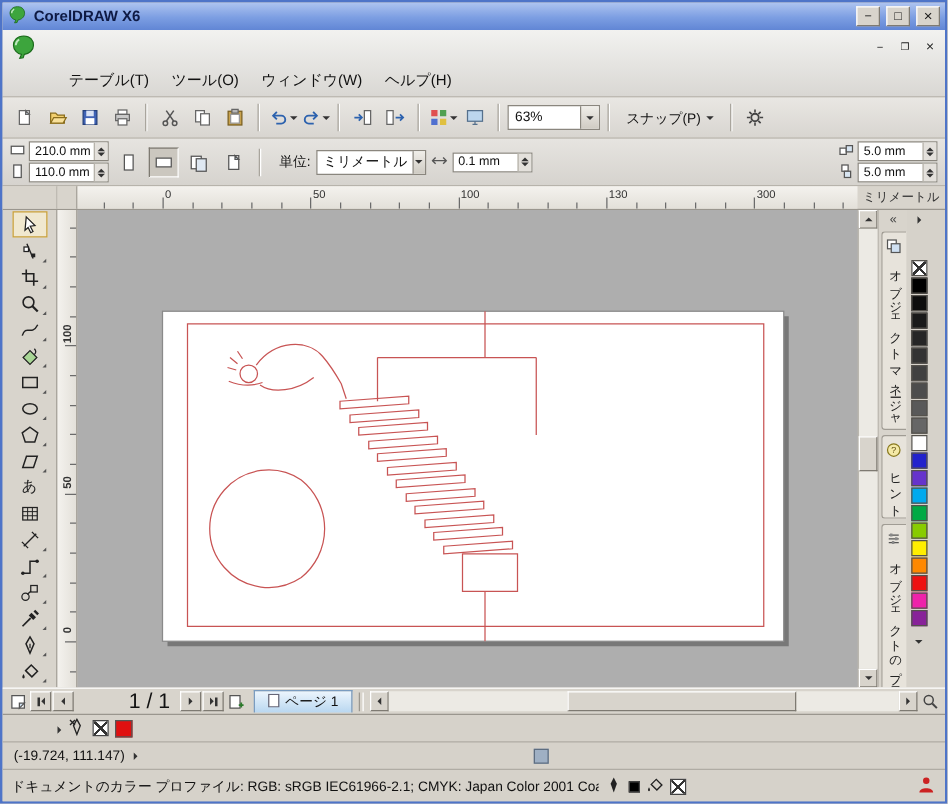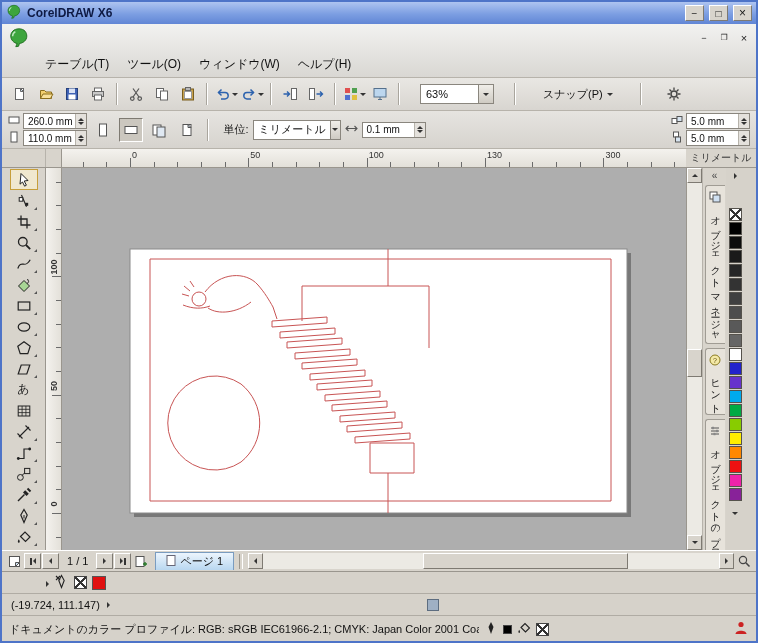--- a/index.html
+++ b/index.html
@@ -9,29 +9,29 @@
   .bevel{border:1px solid;border-color:#fff #7e7a72 #7e7a72 #fff;background:#d8d4cc;}
   .flexspace{flex:1;}
   
   .titlebar{flex:0 0 22px;background:linear-gradient(180deg,#aec4f0 0%,#7c9ee2 55%,#6186d5 100%);display:flex;align-items:center;padding:0 4px;gap:5px;}
   .titlebar .title{font-weight:bold;color:#0e1a44;flex:1;}
   .winbtn{width:19px;height:16px;display:flex;align-items:center;justify-content:center;font-size:10px;color:#1a1a1a;}
   .winbtn.min::after{content:"−";} .winbtn.max::after{content:"□";} .winbtn.cls::after{content:"×";font-size:12px;}
   
   .menubar{background:linear-gradient(#f2f2f0,#d9d7d3);border-bottom:1px solid #b7b3ab;}
   .menurow{display:flex;align-items:center;padding:0 4px;}
-  .menurow.r1{height:27px;} .menurow.r2{height:26px;padding-left:34px;}
+  .menurow.r1{height:27px;} .menurow.r2{height:26px;padding-left:44px;}
   .menu-items{display:flex;align-items:center;}
   .menu-item{padding:4px 9px;white-space:nowrap;}
   .menu-logo{width:26px;display:flex;justify-content:center;}
   .docbtns{margin-left:auto;display:flex;gap:4px;}
   .docbtn{width:16px;height:14px;display:flex;align-items:center;justify-content:center;font-size:9px;color:#222;border:1px solid transparent;}
   .docbtn.min::after{content:"−";} .docbtn.rst::after{content:"❐";font-size:8px;} .docbtn.cls::after{content:"×";font-size:11px;}
   
-  .toolbar{flex:0 0 33px;display:flex;align-items:center;padding:0 6px;gap:16px;background:linear-gradient(#e9e7e3,#d8d5d0);border-bottom:1px solid #b7b3ab;}
+  .toolbar{flex:0 0 33px;display:flex;align-items:center;padding:0 6px;gap:2px;background:linear-gradient(#e9e7e3,#d8d5d0);border-bottom:1px solid #b7b3ab;}
   #toolbar-icons{display:flex;align-items:center;gap:2px;}
   .tbtn{width:24px;height:24px;display:inline-flex;align-items:center;justify-content:center;position:relative;}
   .sep{width:2px;height:22px;border-left:1px solid #a9a59d;border-right:1px solid #fff;margin:0 4px;}
   .tri{width:0;height:0;display:inline-block;}
   .t-up{border:4px solid transparent;border-bottom:4px solid #333;border-top:none;}
   .t-down{border:4px solid transparent;border-top:4px solid #333;border-bottom:none;}
   .t-left{border:4px solid transparent;border-right:4px solid #333;border-left:none;}
   .t-right{border:4px solid transparent;border-left:4px solid #333;border-right:none;}
   .sm{border-width:3px;}
   .dd-arrow{width:0;height:0;border:3px solid transparent;border-top:3px solid #333;border-bottom:none;margin-left:1px;}
@@ -88,21 +88,21 @@
   .pal-flyout{height:12px;display:flex;align-items:center;}
   .pal-spacer{height:26px;}
   .swatch{width:13px;height:13px;border:1px solid #55524c;margin-bottom:1px;background:#fff;flex:0 0 auto;}
   .swatch.none-sw{background:linear-gradient(45deg,transparent 44%,#333 44%,#333 56%,transparent 56%),linear-gradient(-45deg,transparent 44%,#333 44%,#333 56%,transparent 56%),#fff;}
   .right-edge{flex:1;background:#d6d2ca;}
   
   .navigator{flex:0 0 21px;display:flex;align-items:center;background:#d8d4cc;border-top:1px solid #fff;gap:1px;padding:0 3px;}
   .navbtn{width:17px;height:16px;display:inline-flex;align-items:center;justify-content:center;gap:1px;}
   .navbtn .bar{width:2px;height:7px;background:#333;}
   .navico{width:18px;height:16px;display:inline-flex;align-items:center;justify-content:center;}
-  .page-indicator{font-size:11px;padding:0 7px;white-space:nowrap;}
+  .page-indicator{font-size:17px;padding:0 7px;white-space:nowrap;margin-left:36px;}
   .page-tab{display:inline-flex;align-items:center;gap:4px;height:18px;padding:0 10px;background:linear-gradient(#ecf5fd,#b9d7f0);border:1px solid #7a9cc0;border-bottom:none;font-size:11px;margin-left:5px;white-space:nowrap;}
   .tab-splitter{width:4px;height:15px;border-left:1px solid #9a968e;border-right:1px solid #fff;margin:0 4px;}
   .hscroll{flex:1;display:flex;align-items:center;height:16px;}
   .hscroll .scroll-arrow{width:15px;height:16px;}
   .hscroll .scroll-track{height:16px;}
   .hthumb{top:0;bottom:0;left:35%;width:45%;}
   
   .objbar{flex:0 0 22px;display:flex;align-items:center;gap:5px;padding:0 4px 0 44px;border-top:1px solid #9a968e;background:#d6d2ca;}
   .statusrow{border-top:1px solid #b0aca4;background:#d6d2ca;display:flex;align-items:center;font-size:11px;position:relative;}
   .coords{flex:0 0 22px;padding:0 9px;gap:7px;}
@@ -269,21 +269,21 @@
       </span>
   </div>
 
   <div class="propbar">
     <span class="size-group">
       <span class="size-row">
         <span><svg width="12" height="12" viewBox="0 0 12 12">
               <rect x="1" y="3" width="10" height="6" fill="#fff" stroke="#555"></rect>
             </svg></span>
         <span class="spin">
-            <span class="val">260.0 mm</span>
+            <span class="val">210.0 mm</span>
             <span class="spin-btns">
               <i class="tri t-up"></i>
               <i class="tri t-down"></i>
             </span>
           </span>
       </span>
       <span class="size-row">
         <span><svg width="12" height="12" viewBox="0 0 12 12">
               <rect x="3" y="1" width="6" height="10" fill="#fff" stroke="#555"></rect>
             </svg></span>

